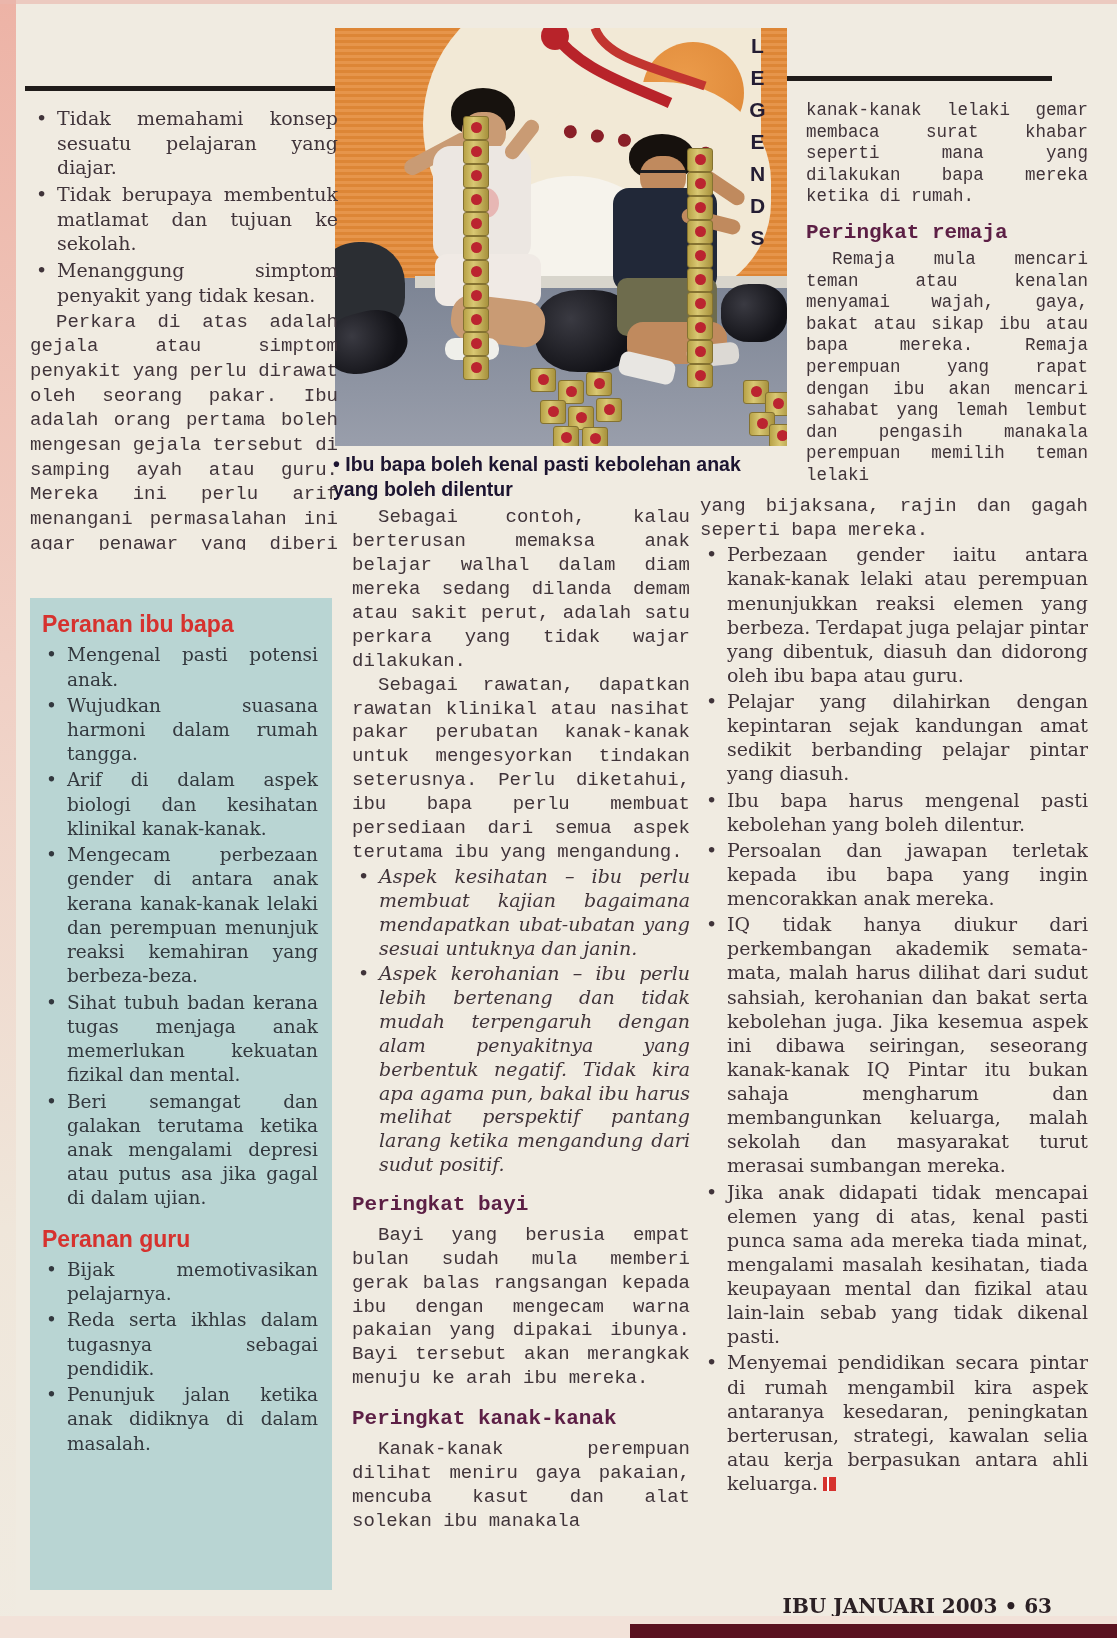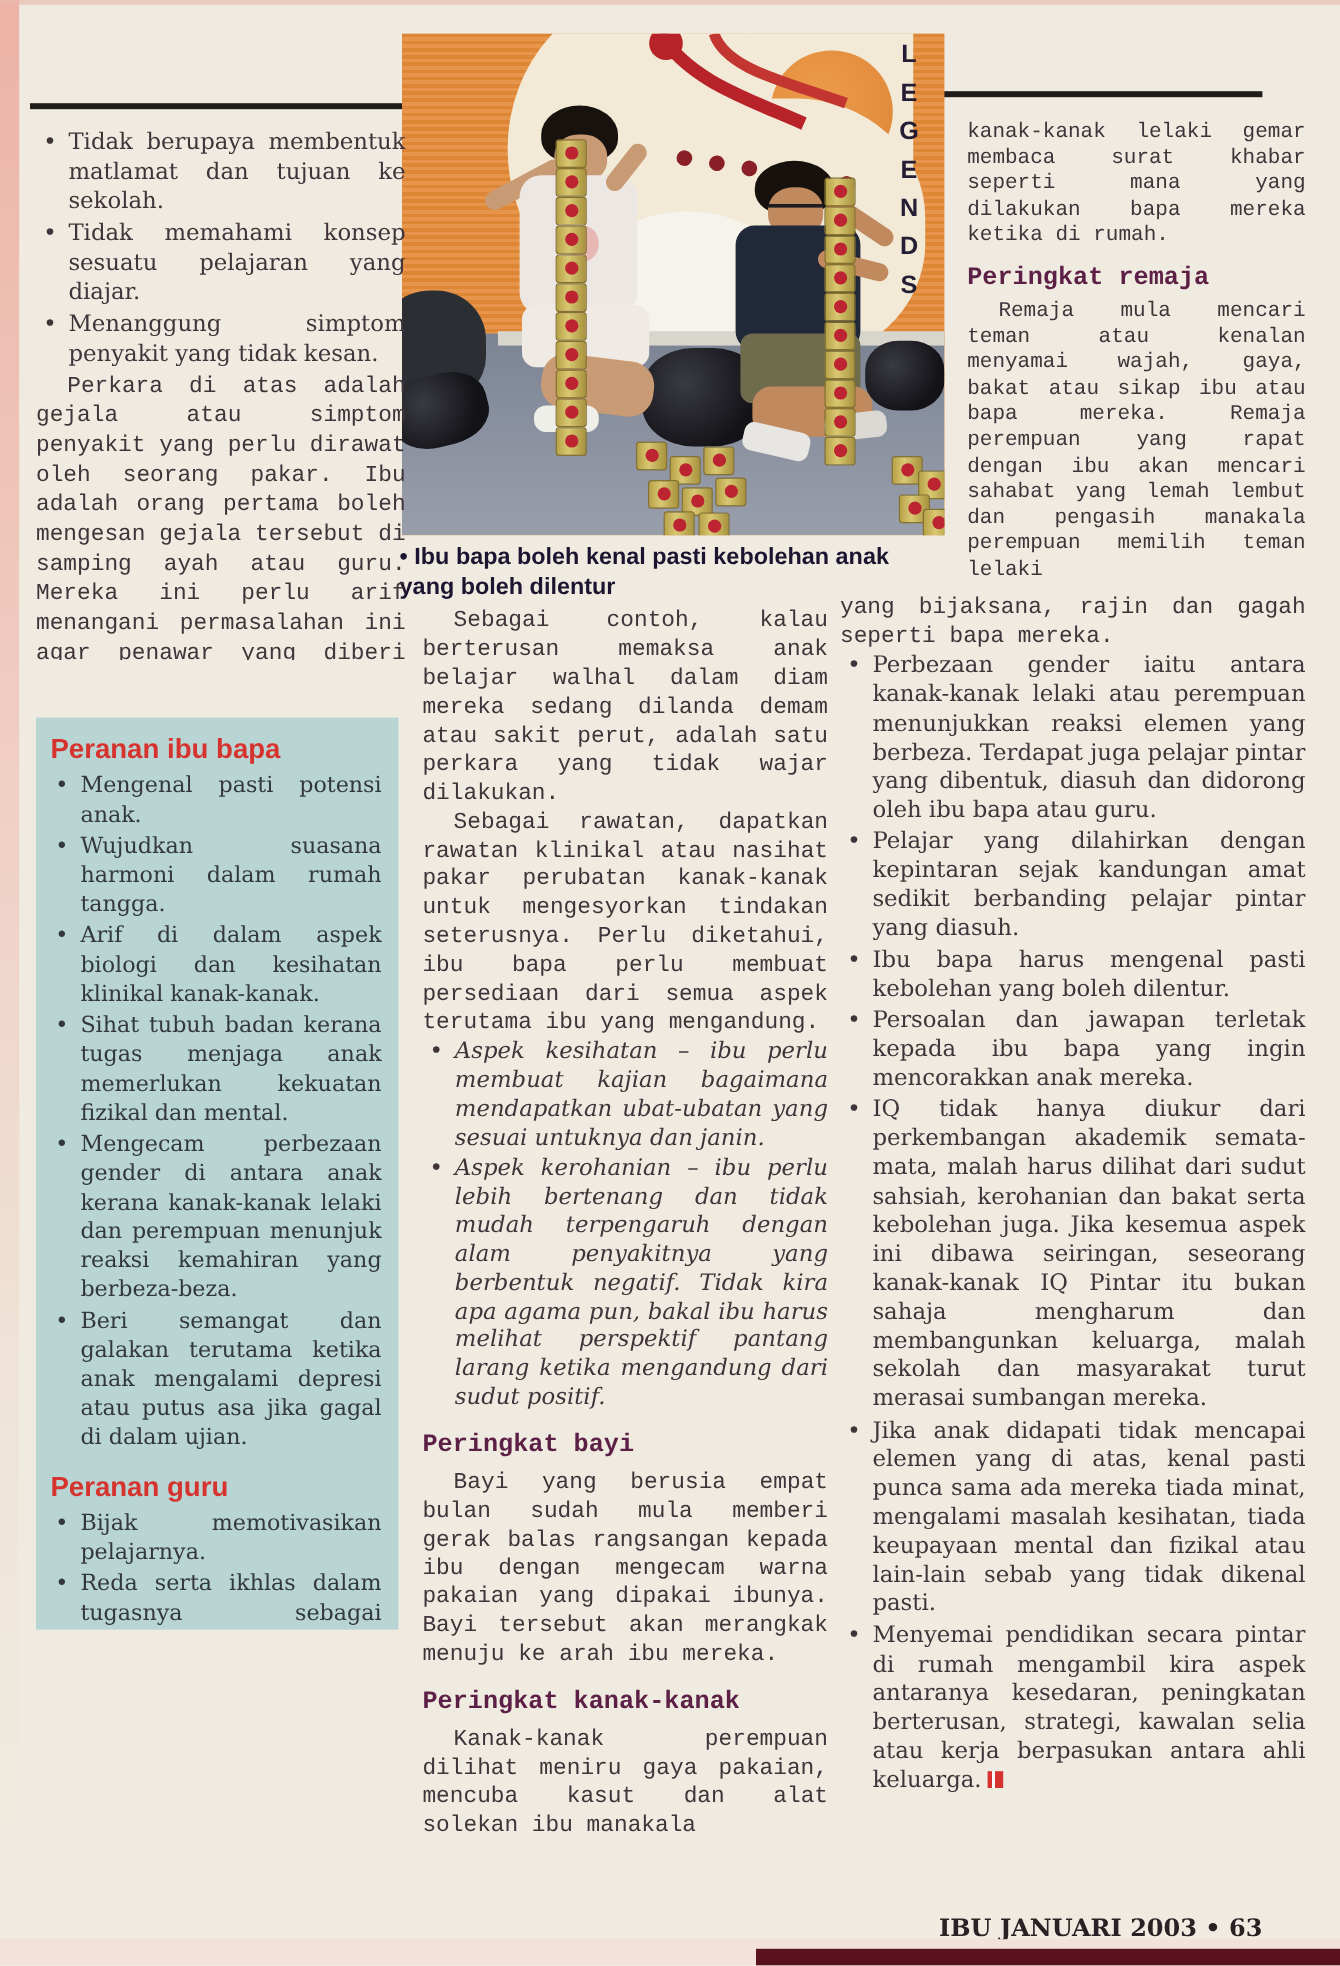--- a/index.html
+++ b/index.html
@@ -24,21 +24,21 @@
   .col{position:absolute;text-align:justify;font-size:19px;line-height:1.3;}
   .col p{margin:0;font-family:Liberation Mono, monospace;}
   p.indent{text-indent:26px;}
   ul.blist{list-style:none;margin:0;padding:0;}
   ul.blist li{position:relative;padding-left:27px;margin:0 0 2px 0;}
   ul.blist li::before{content:"\2022";position:absolute;left:6px;top:0;}
 
   .leftcol-top{left:30px;top:106px;width:308px;height:444px;overflow:hidden;}
   .leftcol-top p.indent{margin-top:2px;}
 
-  .tealbox{position:absolute;left:30px;top:598px;width:302px;height:760px;
+  .tealbox{position:absolute;left:30px;top:598px;width:302px;height:992px;
     background:#b9d5d3;box-sizing:border-box;padding:14px 14px 10px 10px;
     text-align:justify;font-size:18.5px;line-height:1.31;color:#33383e;overflow:hidden;}
   .tealbox .red-head{margin:0 0 6px 2px;}
   .tealbox .red-head.second{margin-top:16px;}
   .red-head{font-family:"Liberation Sans",sans-serif;font-weight:bold;color:#d6322e;
     font-size:23px;line-height:1.1;}
 
   .midcol{left:352px;top:506px;width:338px;height:1106px;line-height:1.26;overflow:hidden;}
   .plum-head{font-weight:bold;color:#5c1f45;font-size:21px;margin:15px 0 5px 0 !important;text-align:left;}
   .midcol ul.blist li{margin-bottom:1px;font-style:italic;}
@@ -212,35 +212,35 @@
       <div class="can" style="left:434px;top:396px"></div>
     </div>
 
     <div class="letters">LEGENDS</div>
   </div>
 
   <div class="caption">• Ibu bapa boleh kenal pasti kebolehan anak yang boleh dilentur</div>
 
   <div class="col leftcol-top">
     <ul class="blist">
+      <li>Tidak memahami konsep sesuatu pelajaran yang diajar.</li>
       <li>Tidak berupaya membentuk matlamat dan tujuan ke sekolah.</li>
-      <li>Tidak memahami konsep sesuatu pelajaran yang diajar.</li>
       <li>Menanggung simptom penyakit yang tidak kesan.</li>
     </ul>
     <p class="indent">Perkara di atas adalah gejala atau simptom penyakit yang perlu dirawat oleh seorang pakar. Ibu adalah orang pertama boleh mengesan gejala tersebut di samping ayah atau guru. Mereka ini perlu arif menangani permasalahan ini agar penawar yang diberi sesuai dengan penyakitnya dan kemudian membuat keputusan untuk merujuk dan mendapatkan penawarnya.</p>
   </div>
 
   <div class="tealbox">
     <div class="red-head">Peranan ibu bapa</div>
     <ul class="blist">
       <li>Mengenal pasti potensi anak.</li>
       <li>Wujudkan suasana harmoni dalam rumah tangga.</li>
       <li>Arif di dalam aspek biologi dan kesihatan klinikal kanak-kanak.</li>
+      <li>Mengecam perbezaan gender di antara anak kerana kanak-kanak lelaki dan perempuan menunjuk reaksi kemahiran yang berbeza-beza.</li>
       <li>Sihat tubuh badan kerana tugas menjaga anak memerlukan kekuatan fizikal dan mental.</li>
-      <li>Mengecam perbezaan gender di antara anak kerana kanak-kanak lelaki dan perempuan menunjuk reaksi kemahiran yang berbeza-beza.</li>
       <li>Beri semangat dan galakan terutama ketika anak mengalami depresi atau putus asa jika gagal di dalam ujian.</li>
     </ul>
     <div class="red-head second">Peranan guru</div>
     <ul class="blist">
       <li>Bijak memotivasikan pelajarnya.</li>
       <li>Reda serta ikhlas dalam tugasnya sebagai pendidik.</li>
       <li>Penunjuk jalan ketika anak didiknya di dalam masalah.</li>
 
     </ul>
   </div>

